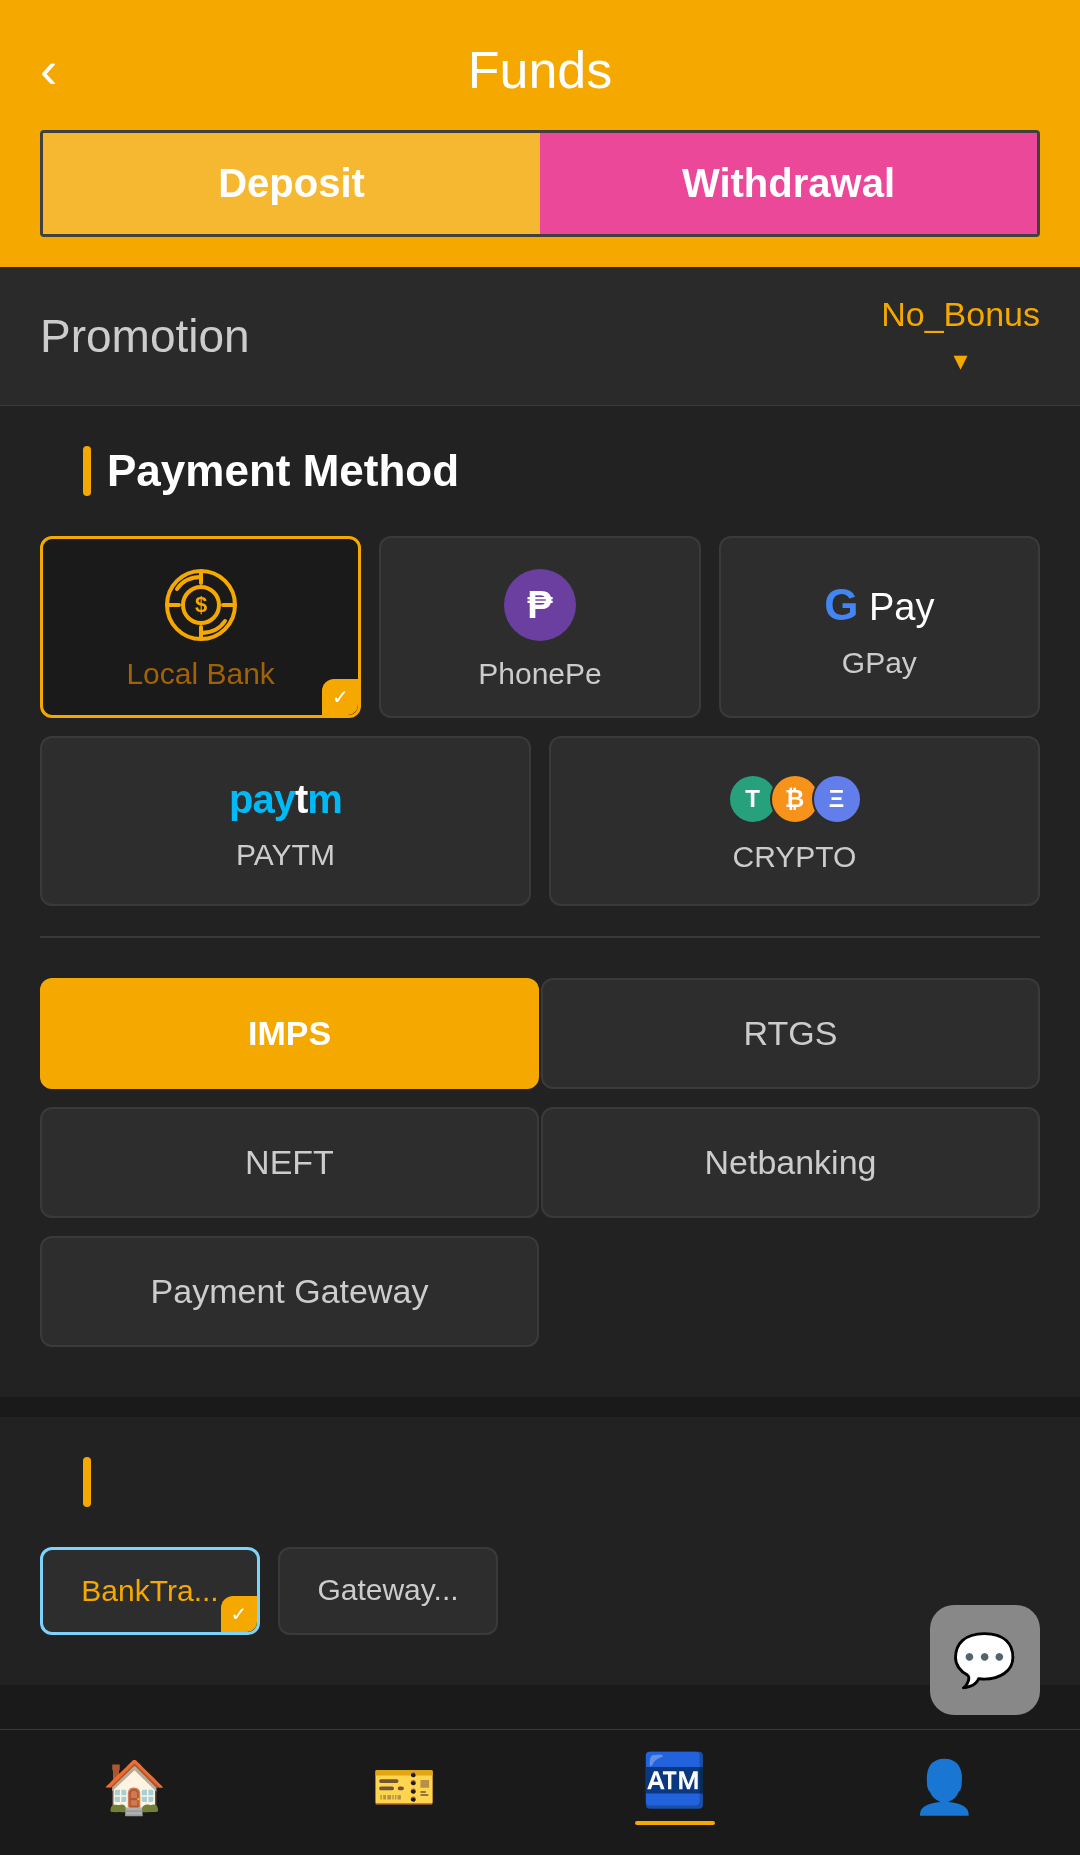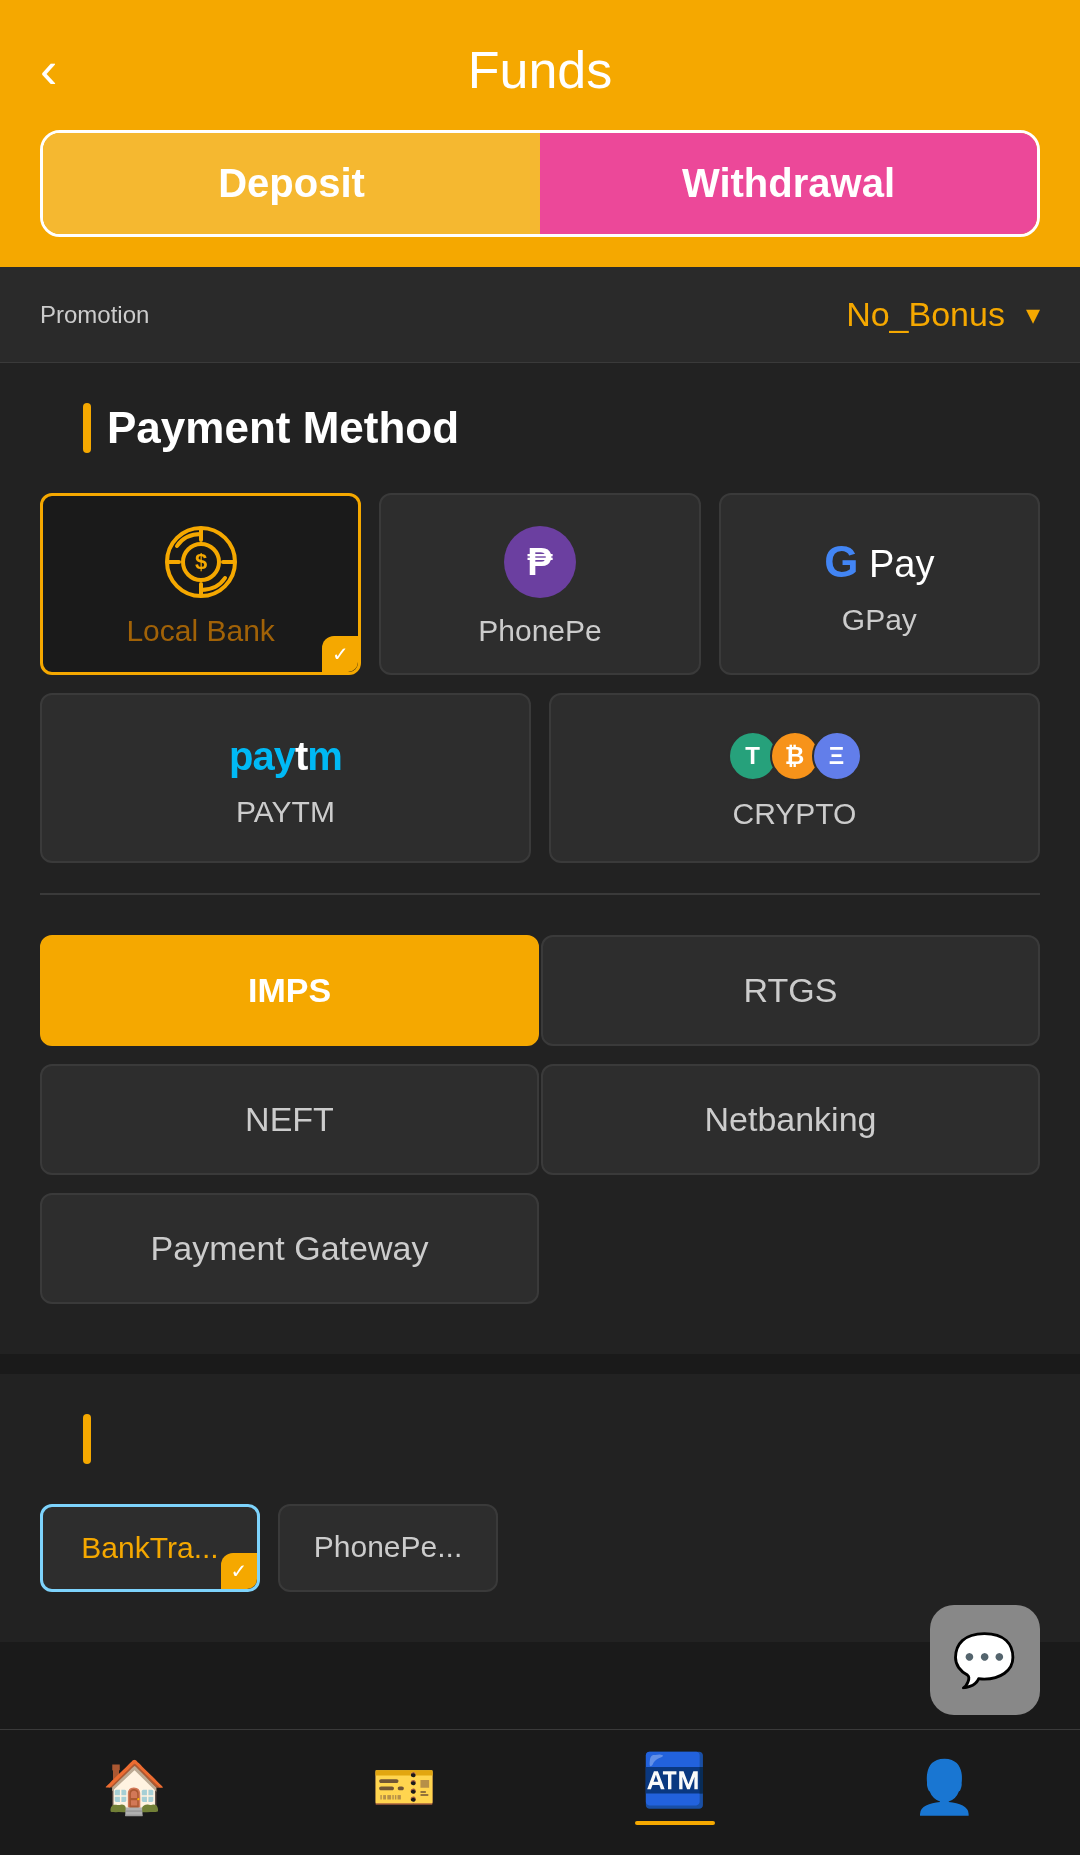--- a/index.html
+++ b/index.html
@@ -37,23 +37,23 @@
       cursor: pointer;
       line-height: 1;
     }
     .header-title {
       font-size: 52px;
       font-weight: 400;
       color: #fff;
     }
     .tab-group {
       display: flex;
-      border-radius: 20px;
+      border-radius: 4px;
       overflow: hidden;
-      border: 3px solid #ffffff;
+      border: 3px solid #404040;
     }
     .tab-btn {
       flex: 1;
       padding: 28px 0;
       font-size: 40px;
       font-weight: 700;
       color: #fff;
       border: none;
       cursor: pointer;
     }
@@ -67,30 +67,31 @@
     
     .promo-bar {
       background: #2a2a2a;
       display: flex;
       align-items: center;
       justify-content: space-between;
       padding: 28px 40px;
       border-bottom: 1px solid #3a3a3a;
     }
     .promo-label {
-      font-size: 24px;
+      font-size: 46px;
       color: #ccc;
     }
     .promo-value {
       display: flex;
       align-items: center;
-      gap: 21px;
+      gap: 10px;
       font-size: 34px;
       color: #f5a800;
       cursor: pointer;
+      flex-direction: column;
     }
     .chevron-icon {
       font-size: 28px;
       color: #f5a800;
     }
 
     
     .section {
       background: #222;
       padding: 40px 40px 50px;
@@ -455,21 +456,21 @@
 <div class="channel-section">
   <div class="section-header">
     <div class="section-bar"></div>
   </div>
   <div class="channels-list">
     <div class="channel-card selected">
       <span>BankTra...</span>
       <div class="check-badge">✓</div>
     </div>
     <div class="channel-card">
-      <span>PhonePe...</span>
+      <span>Gateway...</span>
     </div>
   </div>
 </div>
 
 <div class="bottom-spacer"></div>
 
 <div class="chat-fab">
   <span>💬</span>
 </div>
 

